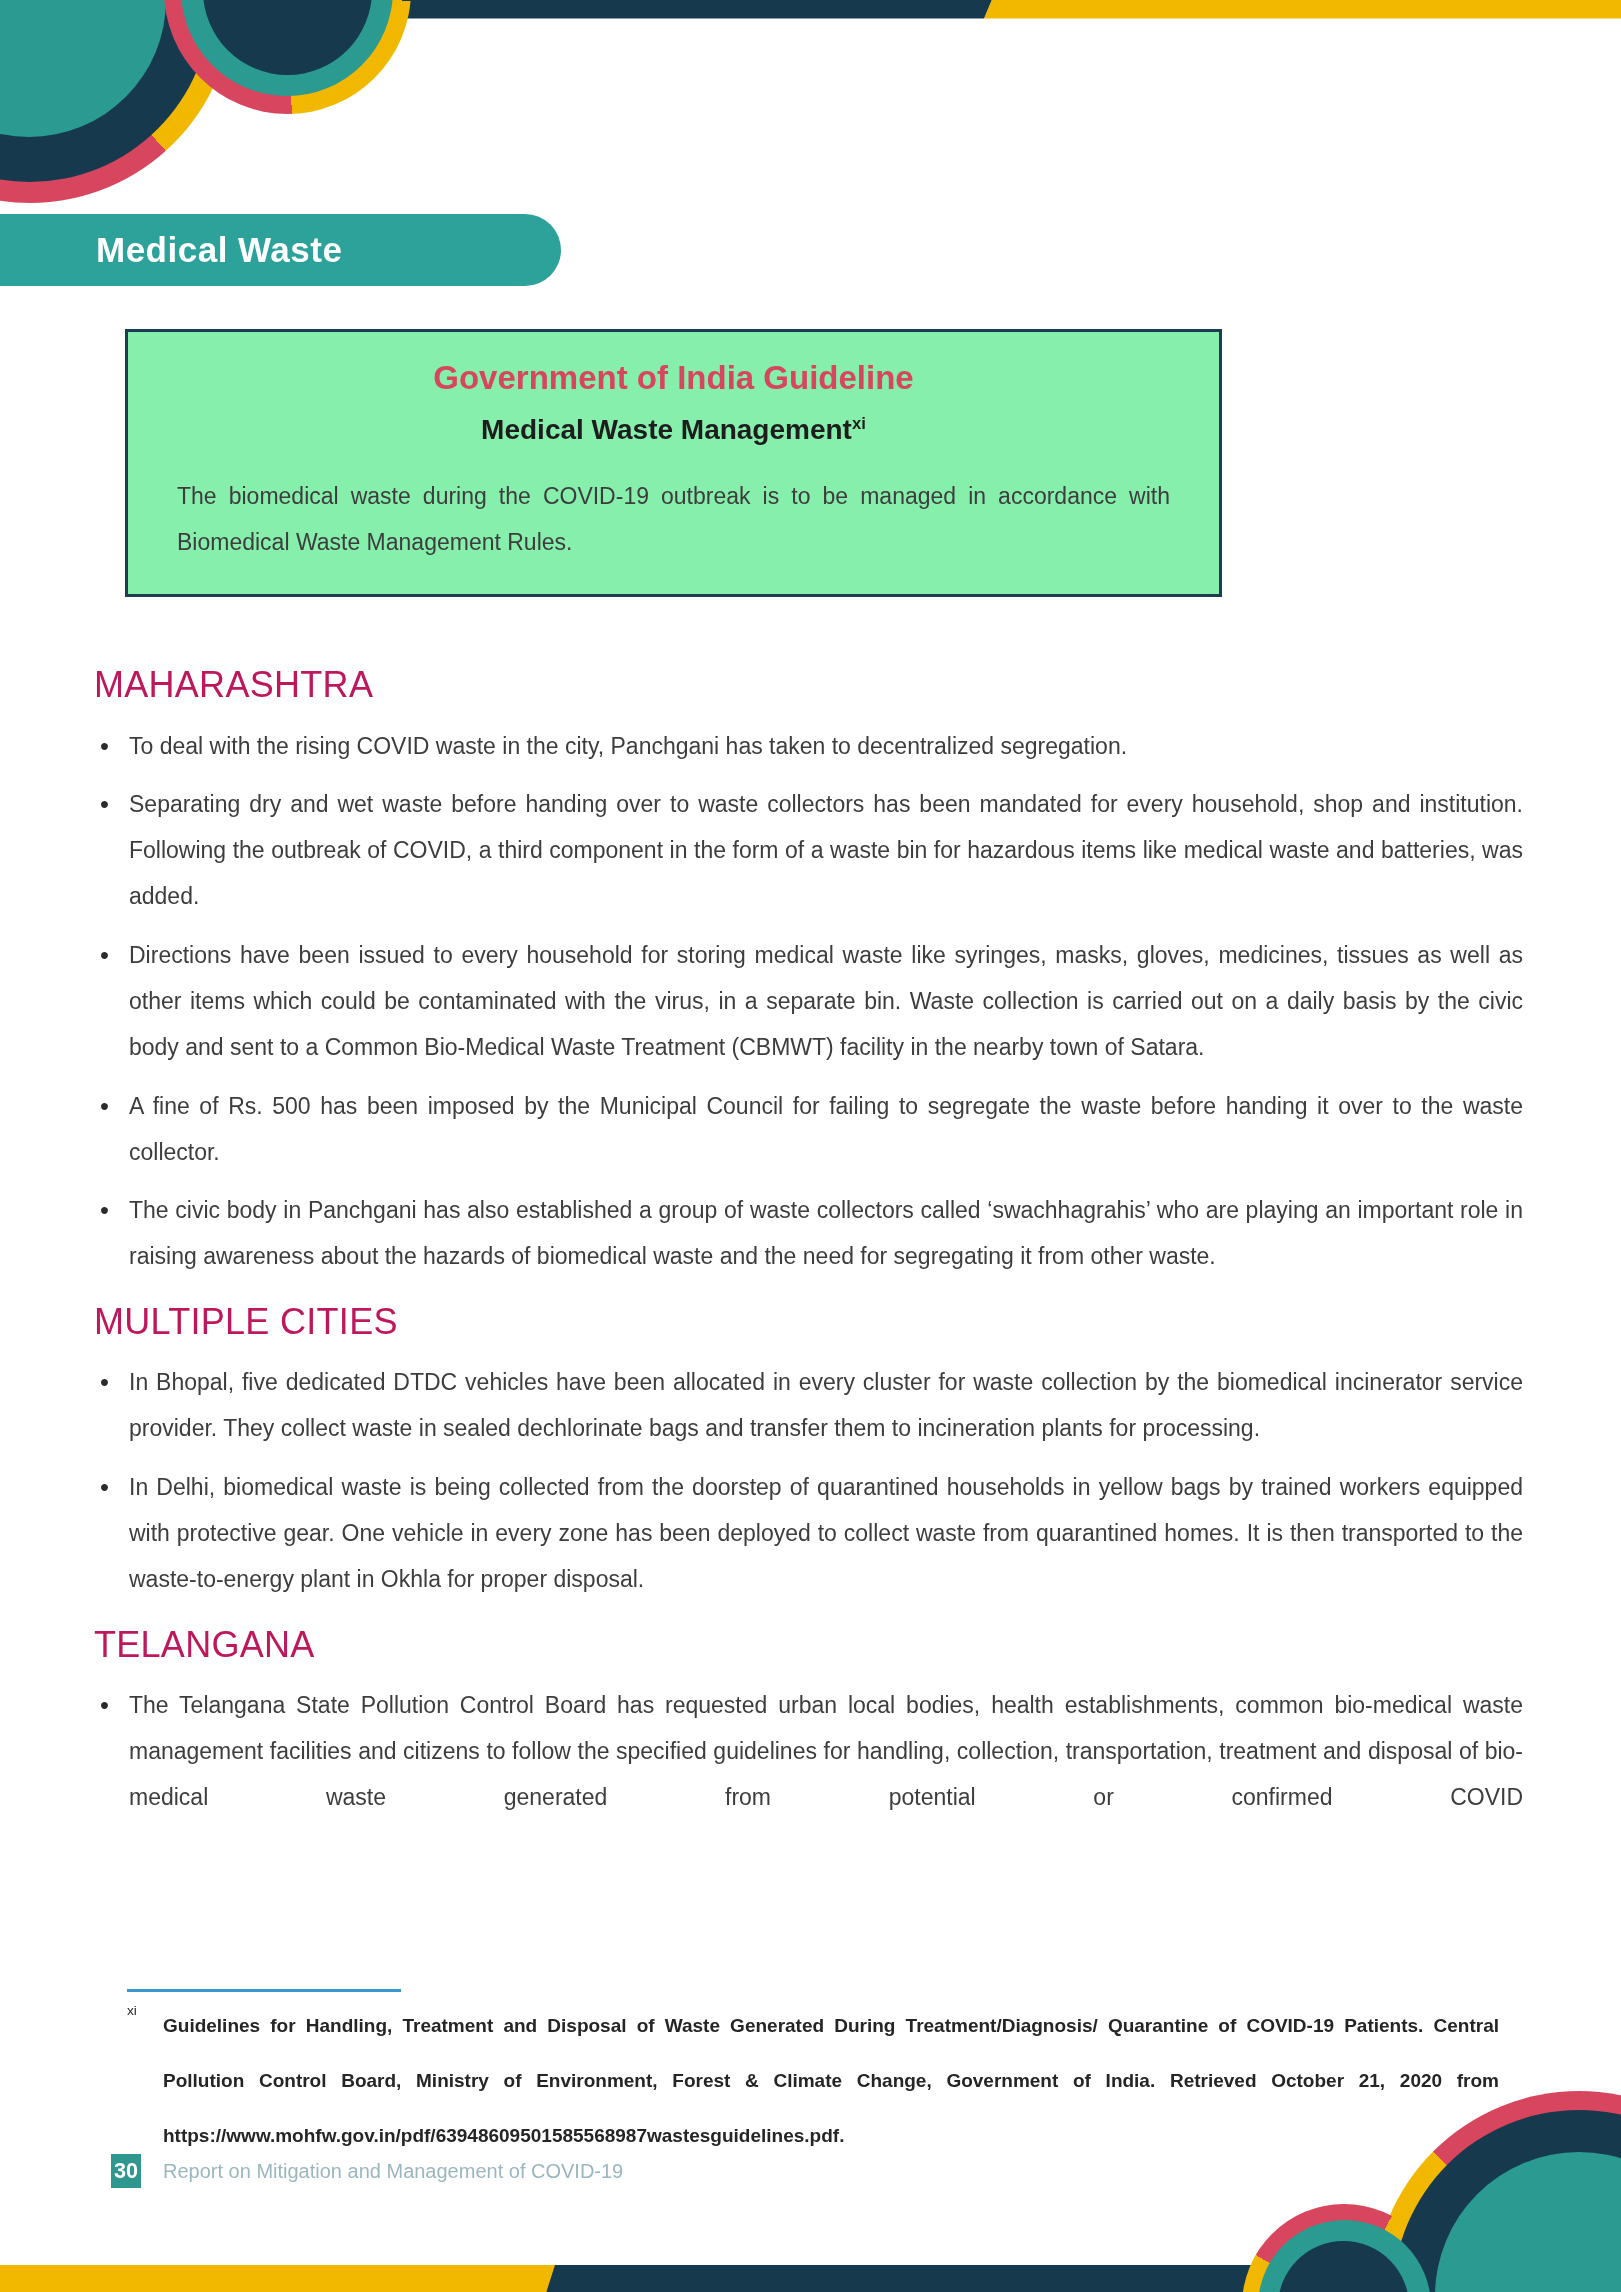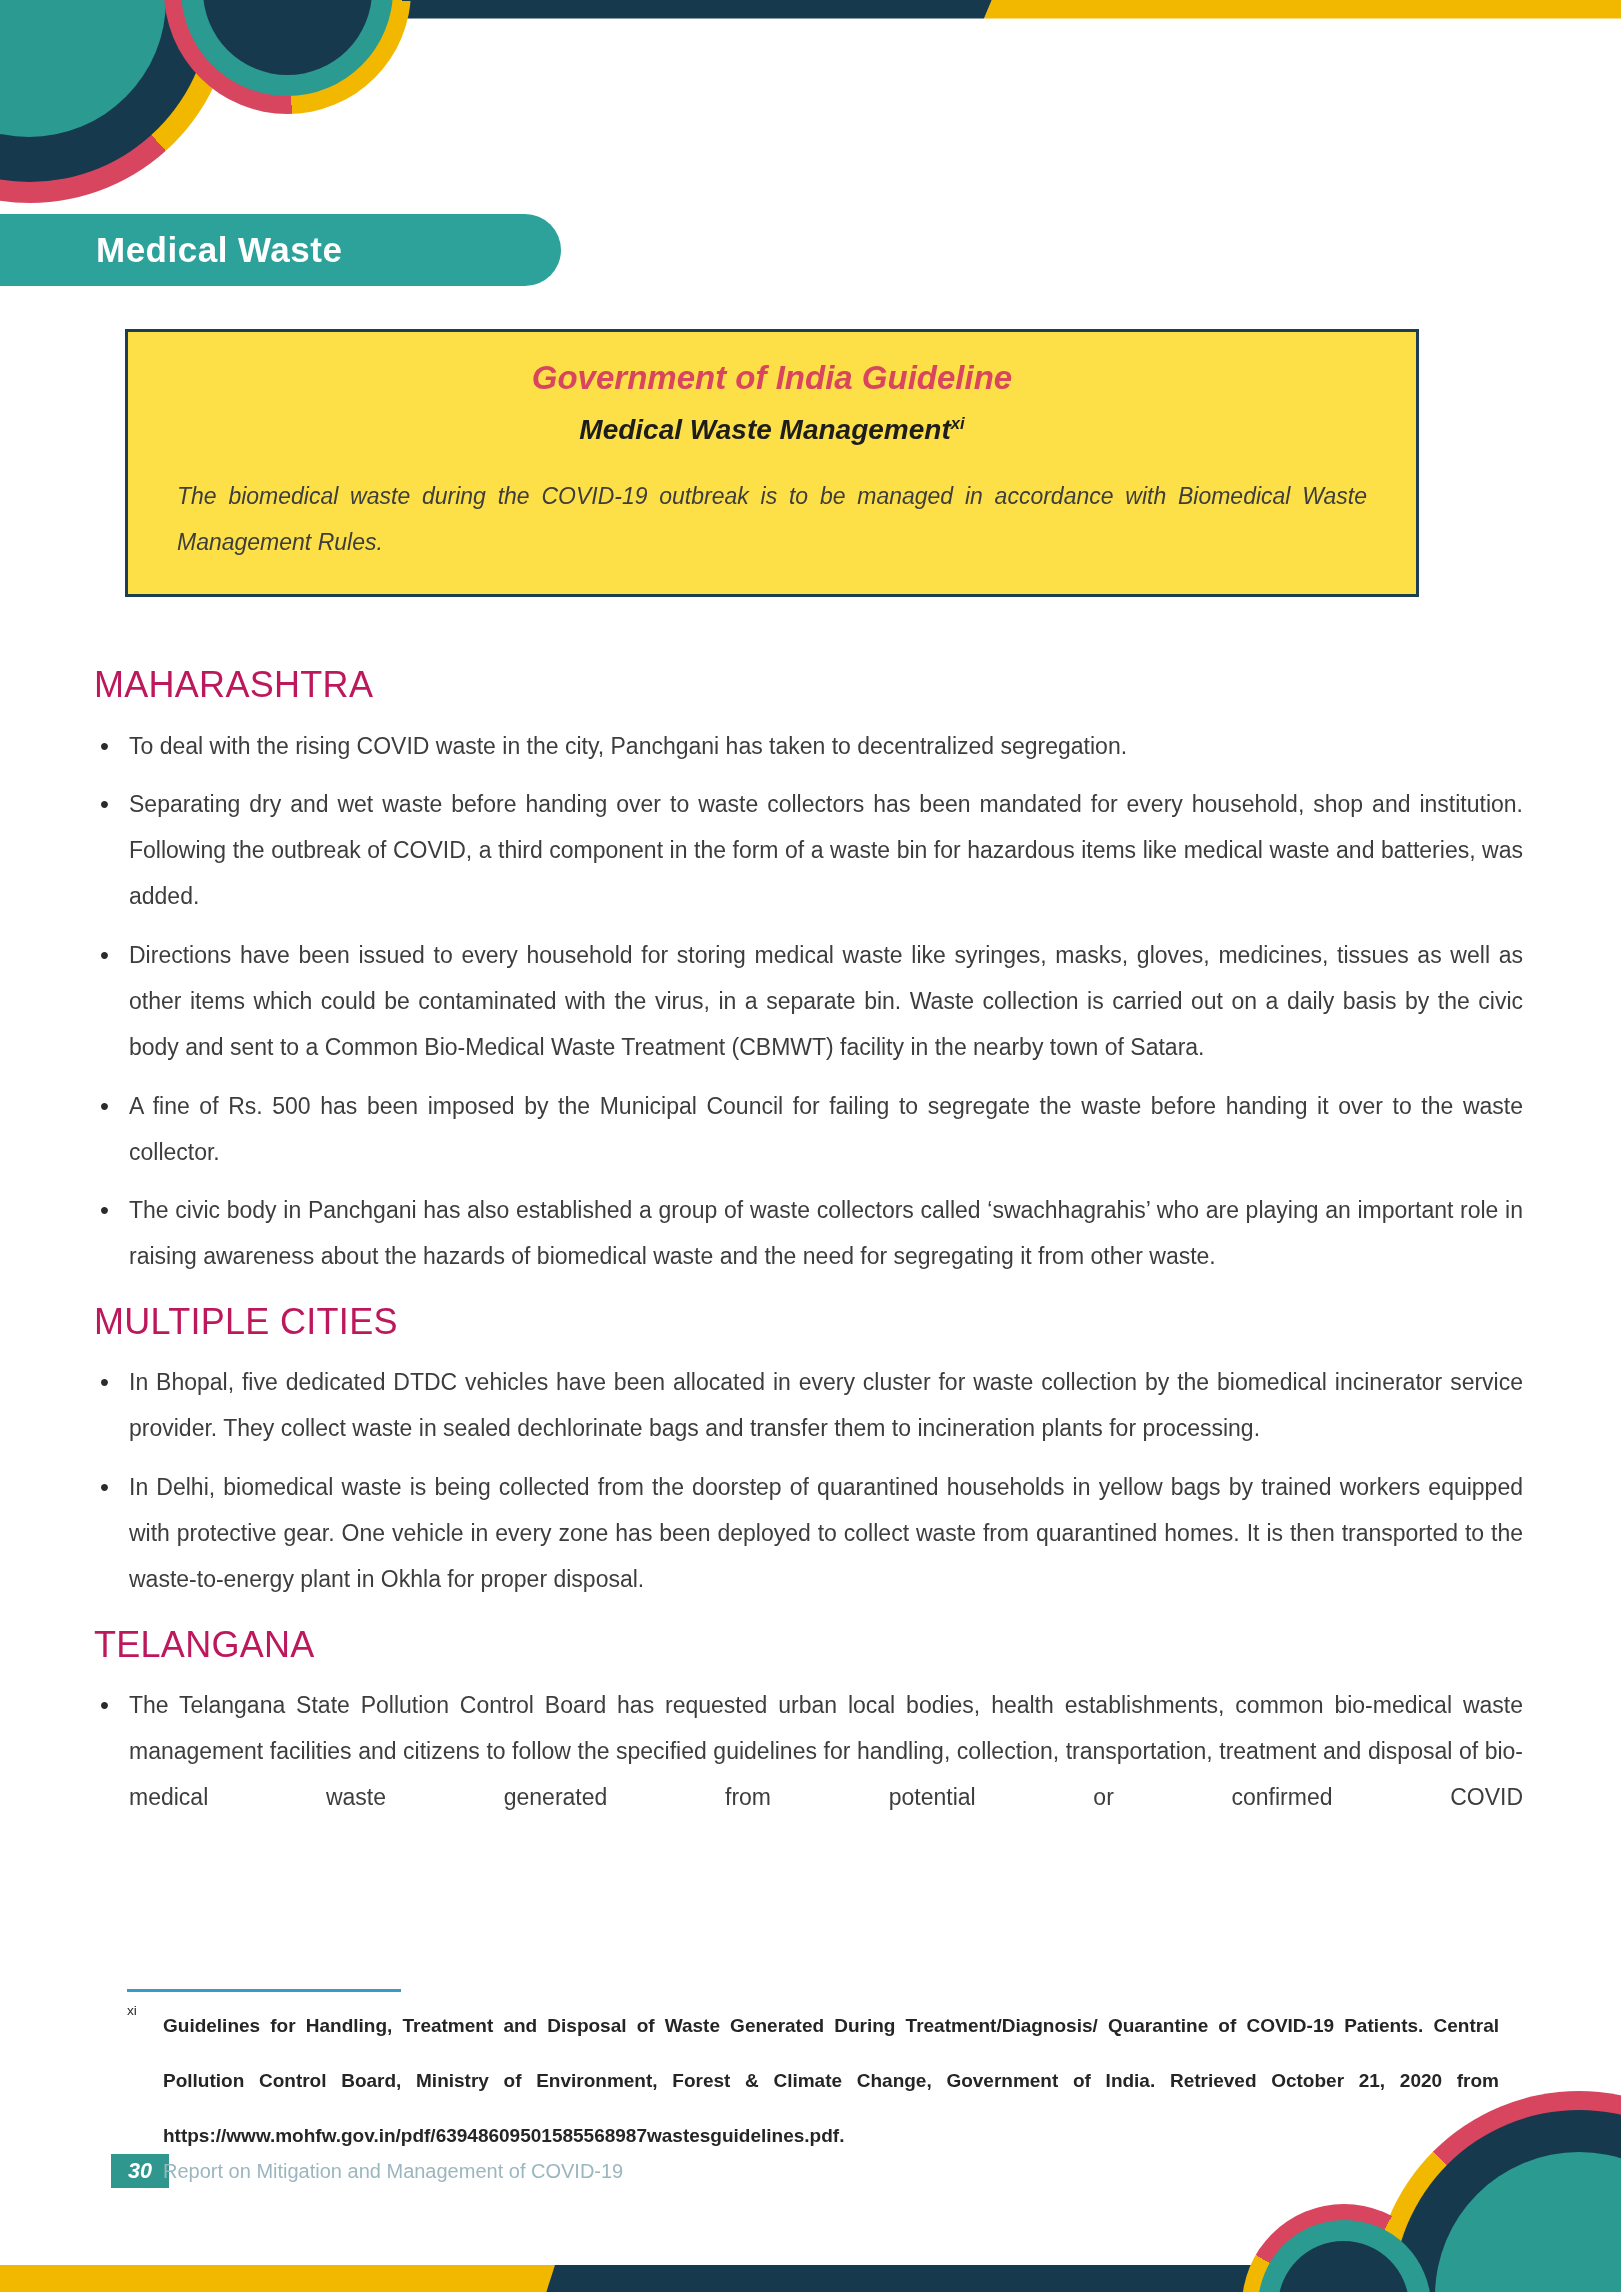--- a/index.html
+++ b/index.html
@@ -37,43 +37,43 @@
   .c4t{left:1258px;top:2220px;width:173px;height:173px;background:#2b9a90;}
   .c4n{left:1278px;top:2241px;width:131px;height:131px;background:#16394e;}
   .decor{z-index:2;}
   
   .banner{position:absolute;left:0;top:214px;width:561px;height:72px;background:#2da29a;
     border-radius:0 36px 36px 0;z-index:3;}
   .banner h1{margin:0;padding-left:96px;font-size:35px;font-weight:bold;color:#ffffff;
     line-height:72px;letter-spacing:0.5px;}
   .banner sup{font-size:20.6px;position:relative;top:-12.7px;vertical-align:baseline;}
   
-  .gbox{position:absolute;left:125px;top:329px;width:1294px;box-sizing:border-box;
-    border:3.9px solid #1c3e53;background:#fde047;padding:25.5px 49px 29px;z-index:3;font-style:italic;}
+  .gbox{position:absolute;left:125px;top:329px;width:1097px;box-sizing:border-box;
+    border:3.9px solid #1c3e53;background:#86efac;padding:25.5px 49px 29px;z-index:3;}
   .gbox-title{text-align:center;color:#d8455f;font-size:33px;font-weight:bold;line-height:39px;}
   .gbox-subtitle{text-align:center;color:#1d1d1d;font-size:28px;font-weight:bold;line-height:33px;margin-top:16px;}
   .gbox-subtitle sup{font-size:16.7px;position:relative;top:-9.8px;vertical-align:baseline;}
   .gbox-body{margin:23.5px 0 0 0;font-size:23px;line-height:46px;color:#3d3d3d;text-align:justify;}
   
   .content{position:absolute;left:88px;top:668px;width:1447px;z-index:3;}
   .content h2{margin:0 0 21.6px 5.9px;font-size:36px;line-height:33px;font-weight:normal;color:#be185d;letter-spacing:0.3px;}
   .content section + section{margin-top:25.5px;}
   .content ul{margin:12px;padding:0 0 0 29px;list-style:none;}
   .content li{position:relative;font-size:23px;line-height:46px;color:#3d3d3d;
     text-align:justify;margin-bottom:12.7px;}
   .content li::before{content:"\2022";position:absolute;left:-29px;top:0;font-size:25.5px;color:#2b2b2b;}
   .content li.justify-last{text-align-last:justify;}
   
   .footnote{position:absolute;left:127px;top:1989px;width:1372px;z-index:3;}
   .fn-line{width:274px;height:2.9px;background:#3a99cc;margin-bottom:5.9px;}
   .fn-marker{position:absolute;left:0;top:13.7px;font-size:13.7px;color:#2b2b2b;}
   .fn-text{margin-left:36px;font-size:19px;line-height:55px;font-weight:bold;color:#252525;text-align:justify;}
   
-  .page-badge{position:absolute;left:111px;top:2154px;width:58px;height:34px;background:#2f978e;
-    color:#ffffff;font-size:21.6px;font-weight:bold;text-align:center;line-height:34px;z-index:3;font-style:italic;}
+  .page-badge{position:absolute;left:111px;top:2154px;width:30px;height:34px;background:#2f978e;
+    color:#ffffff;font-size:21.6px;font-weight:bold;text-align:center;line-height:34px;z-index:3;}
   .footer-title{position:absolute;left:163px;top:2154px;font-size:20px;color:#9bb6bf;line-height:34px;z-index:3;}
   
   .bottom-bar{position:absolute;left:0;top:2265px;width:100%;height:27.4px;background:#16394e;z-index:1;}
   .bb-yellow{position:absolute;left:0;top:0;width:555px;height:100%;background:#f2b800;
     clip-path:polygon(0 0,100% 0,calc(100% - 8.8px) 100%,0 100%);}
 </style>
 </head>
 <body>
 
 <div class="page">

